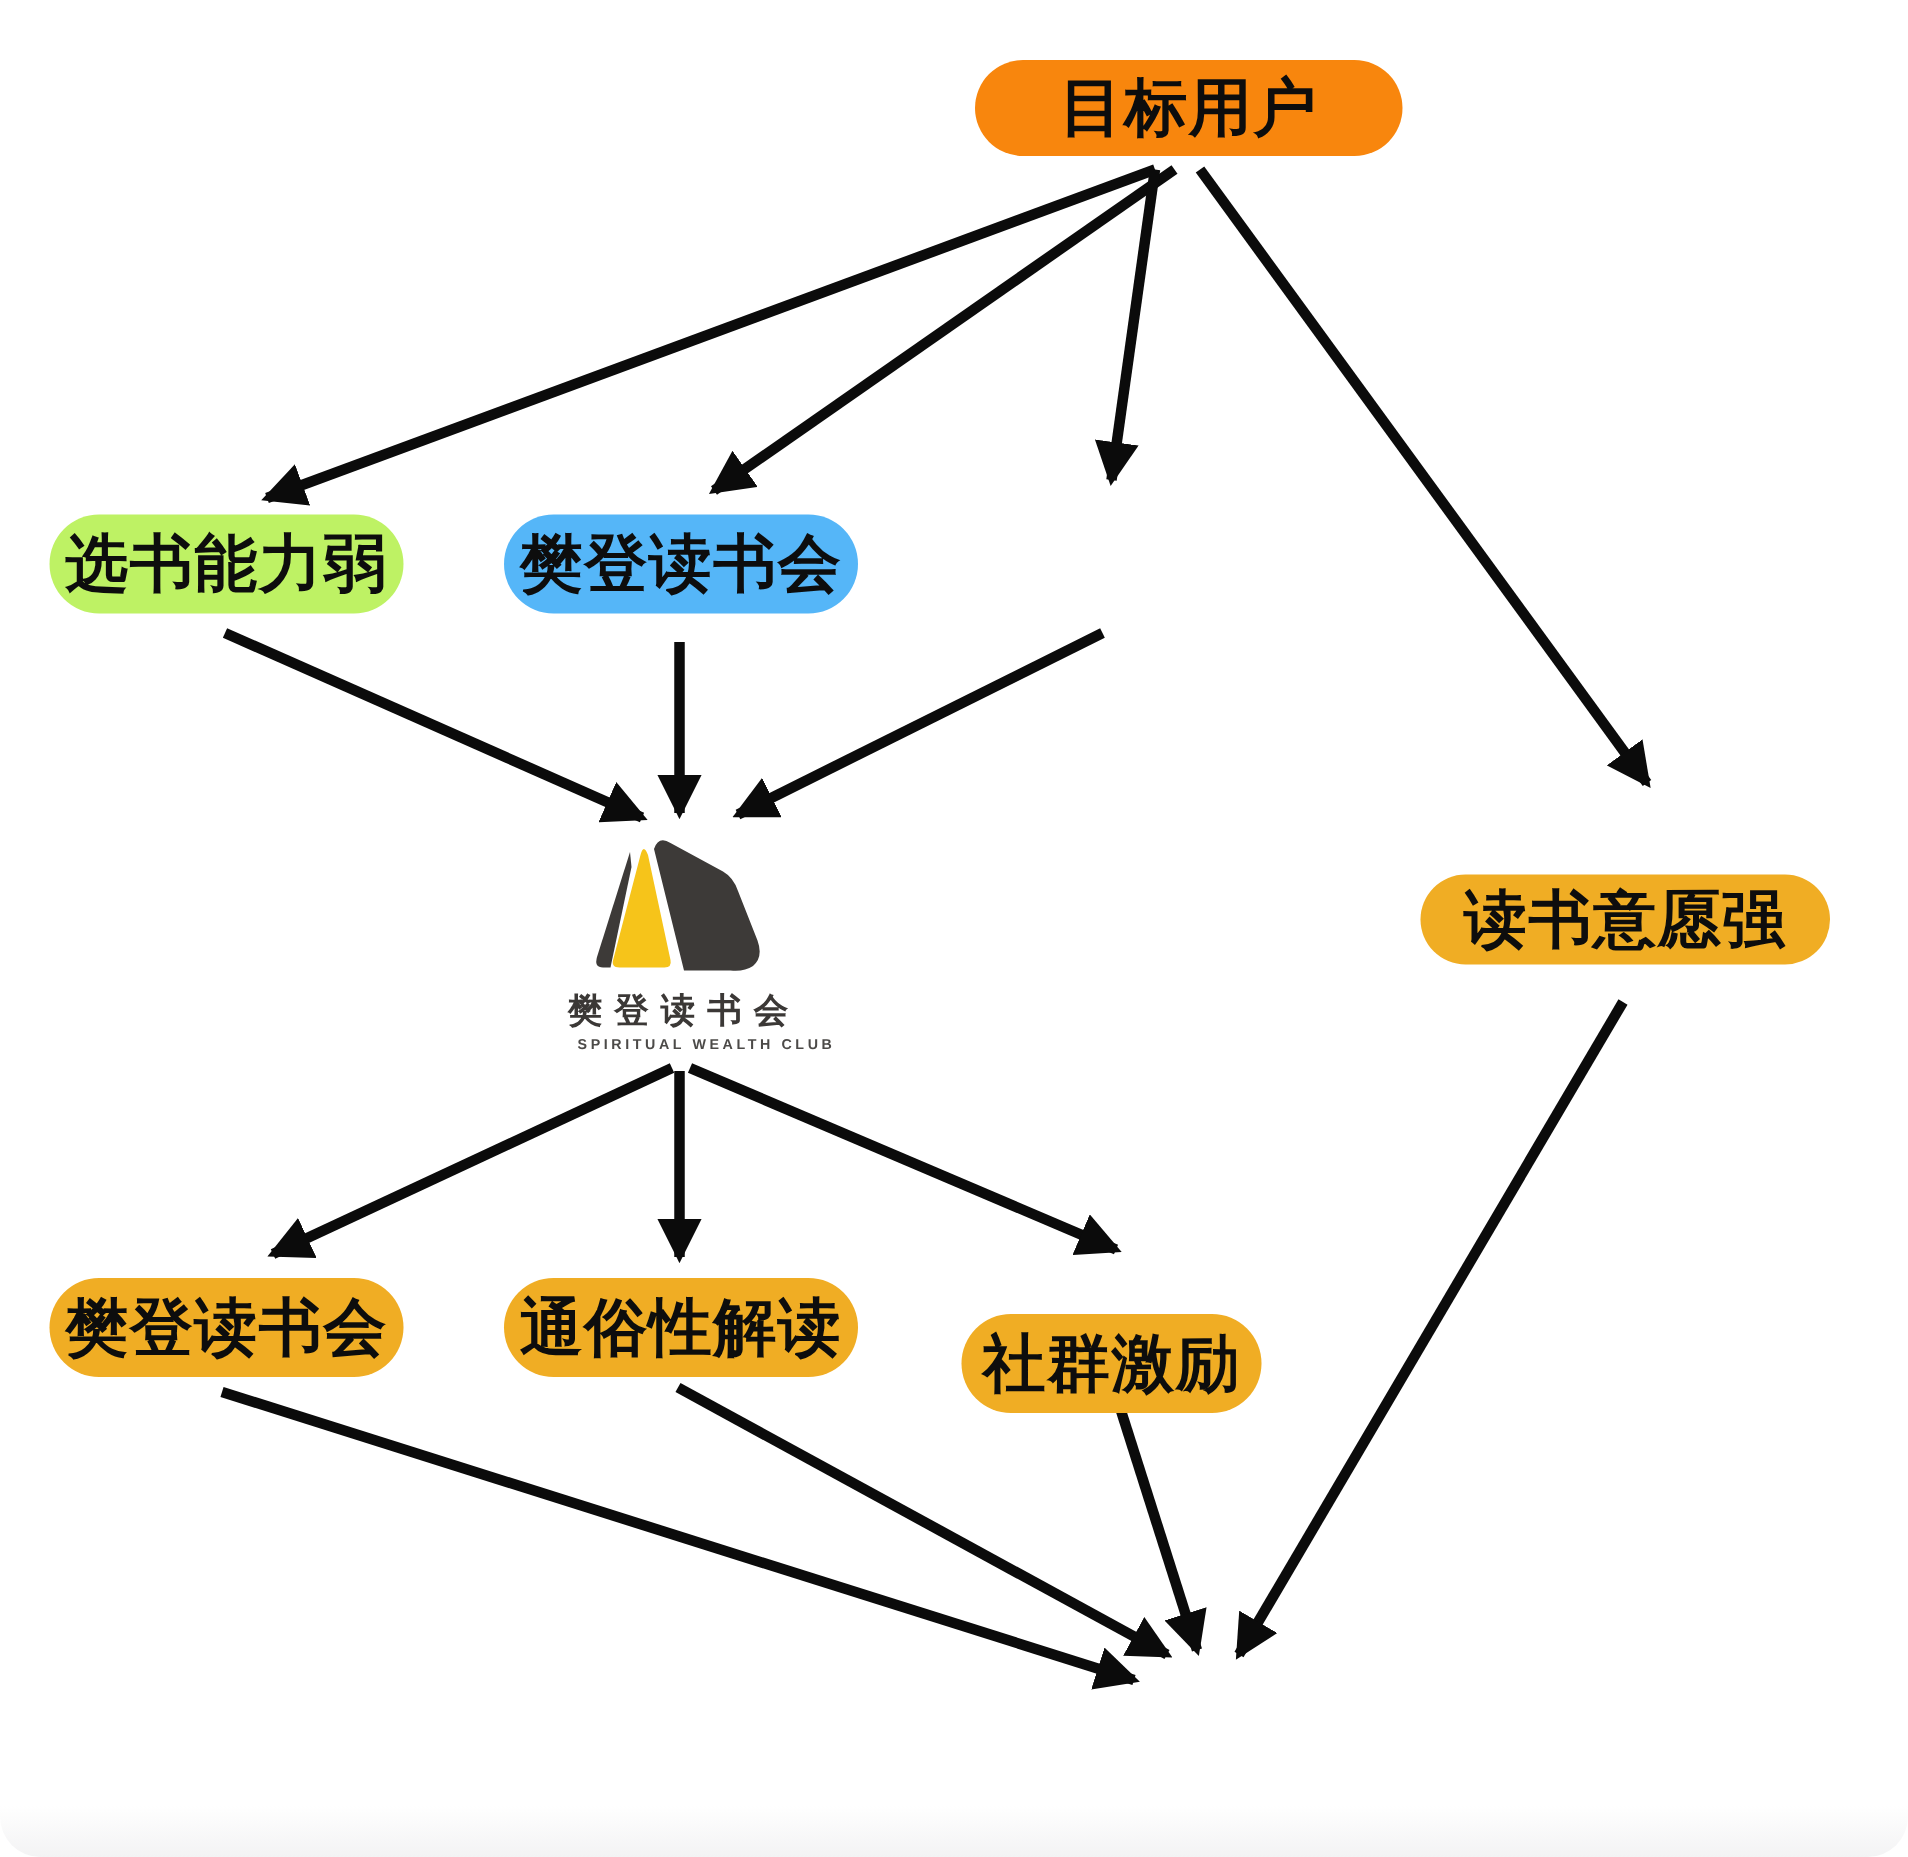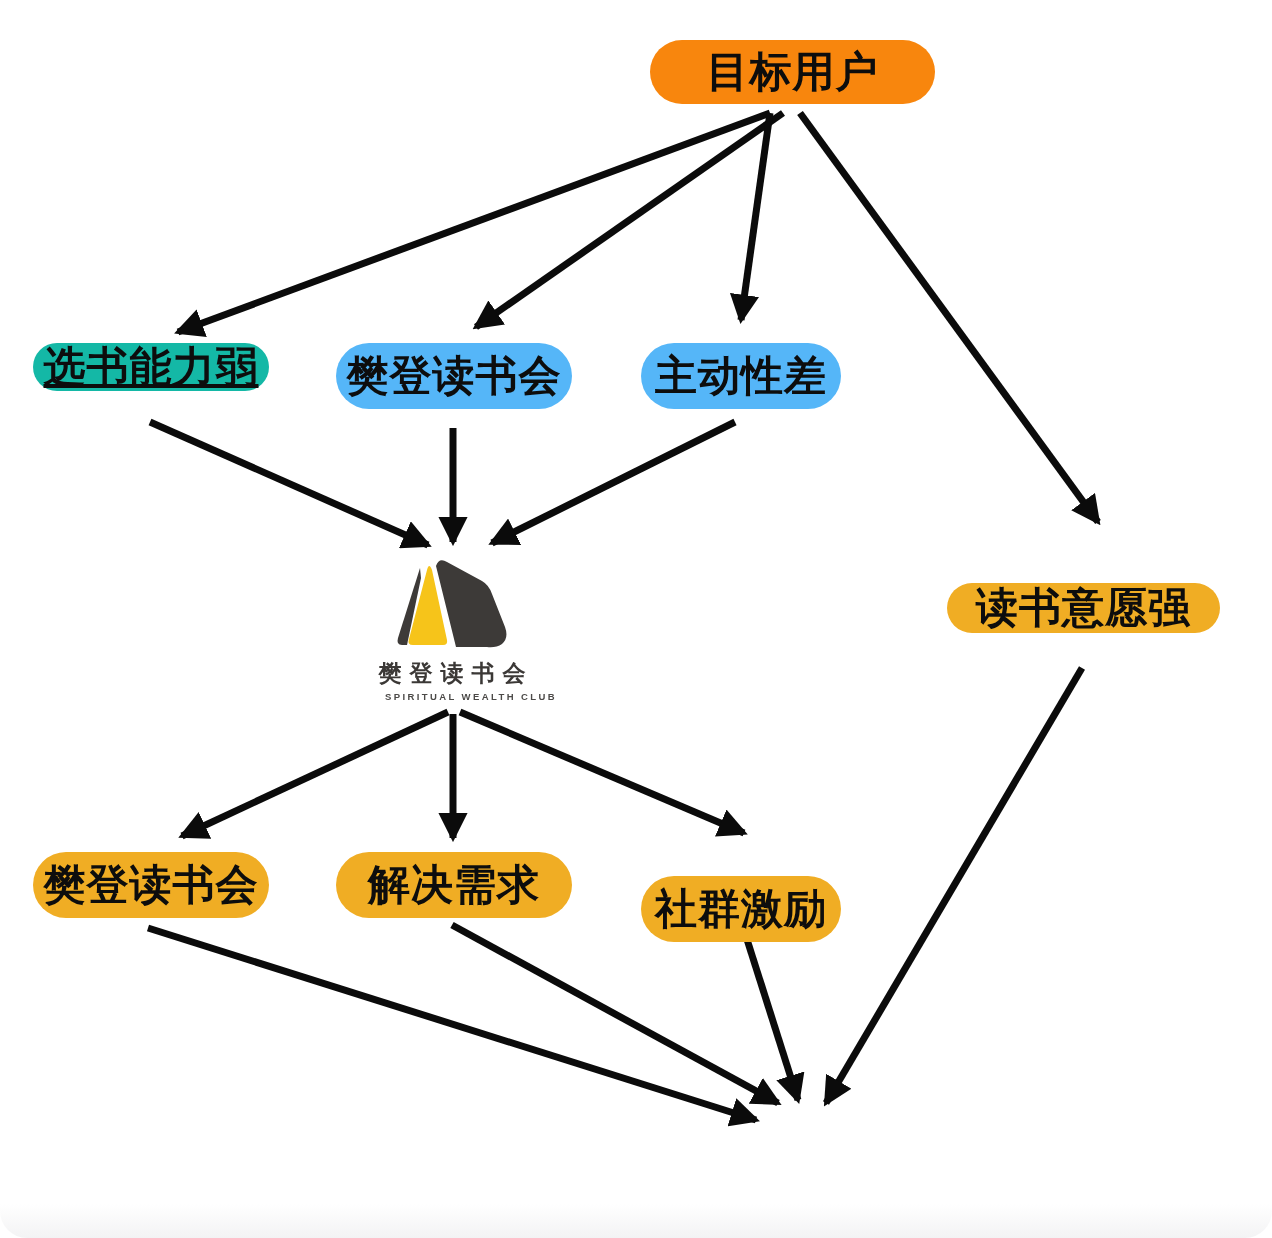--- a/index.html
+++ b/index.html
@@ -74,42 +74,39 @@
       <line x1="452" y1="925" x2="778" y2="1103" marker-end="url(#ah)"></line>
       <line x1="744" y1="930" x2="798" y2="1100" marker-end="url(#ah)"></line>
       <line x1="1082" y1="668" x2="826" y2="1103" marker-end="url(#ah)"></line>
     </g>
   </svg>
 
   <div class="pill" style="left: 650px; top: 40px; width: 285px; height: 64px; background-color: rgb(248, 134, 13);">
     <span>目标用户</span>
   </div>
 
-  <div class="pill" style="left: 33px; top: 343px; width: 236px; height: 48px; background-color: #14b8a6; text-decoration: underline;">
+  <div class="pill" style="left: 33px; top: 343px; width: 236px; height: 66px; background-color: #bef264;">
     <span>选书能力弱</span>
   </div>
 
   <div class="pill" style="left: 336px; top: 343px; width: 236px; height: 66px; background-color: rgb(85, 182, 248);">
     <span>樊登读书会</span>
   </div>
 
-  <div class="pill" style="left: 641px; top: 343px; width: 200px; height: 66px; background-color: rgb(85, 182, 248);">
-    <span>主动性差</span>
-  </div>
 
-  <div class="pill" style="left: 947px; top: 583px; width: 273px; height: 50px; background-color: rgb(240, 173, 36);">
+  <div class="pill" style="left: 947px; top: 583px; width: 273px; height: 60px; background-color: rgb(240, 173, 36);">
     <span>读书意愿强</span>
   </div>
 
   <div class="pill" style="left: 33px; top: 852px; width: 236px; height: 66px; background-color: rgb(240, 173, 36);">
     <span>樊登读书会</span>
   </div>
 
   <div class="pill" style="left: 336px; top: 852px; width: 236px; height: 66px; background-color: rgb(240, 173, 36);">
-    <span>解决需求</span>
+    <span>通俗性解读</span>
   </div>
 
   <div class="pill" style="left: 641px; top: 852px; width: 200px; height: 66px; background-color: rgb(240, 173, 36); margin-top: 24px;">
     <span>社群激励</span>
   </div>
 
 
   <div class="logo">
     <svg width="112" height="96" viewBox="0 0 112 96" xmlns="http://www.w3.org/2000/svg">
       <path d="M24,12 L2,82 Q0,89 6,89 L11,89 L25,22 Z" fill="#3d3a38"></path>

